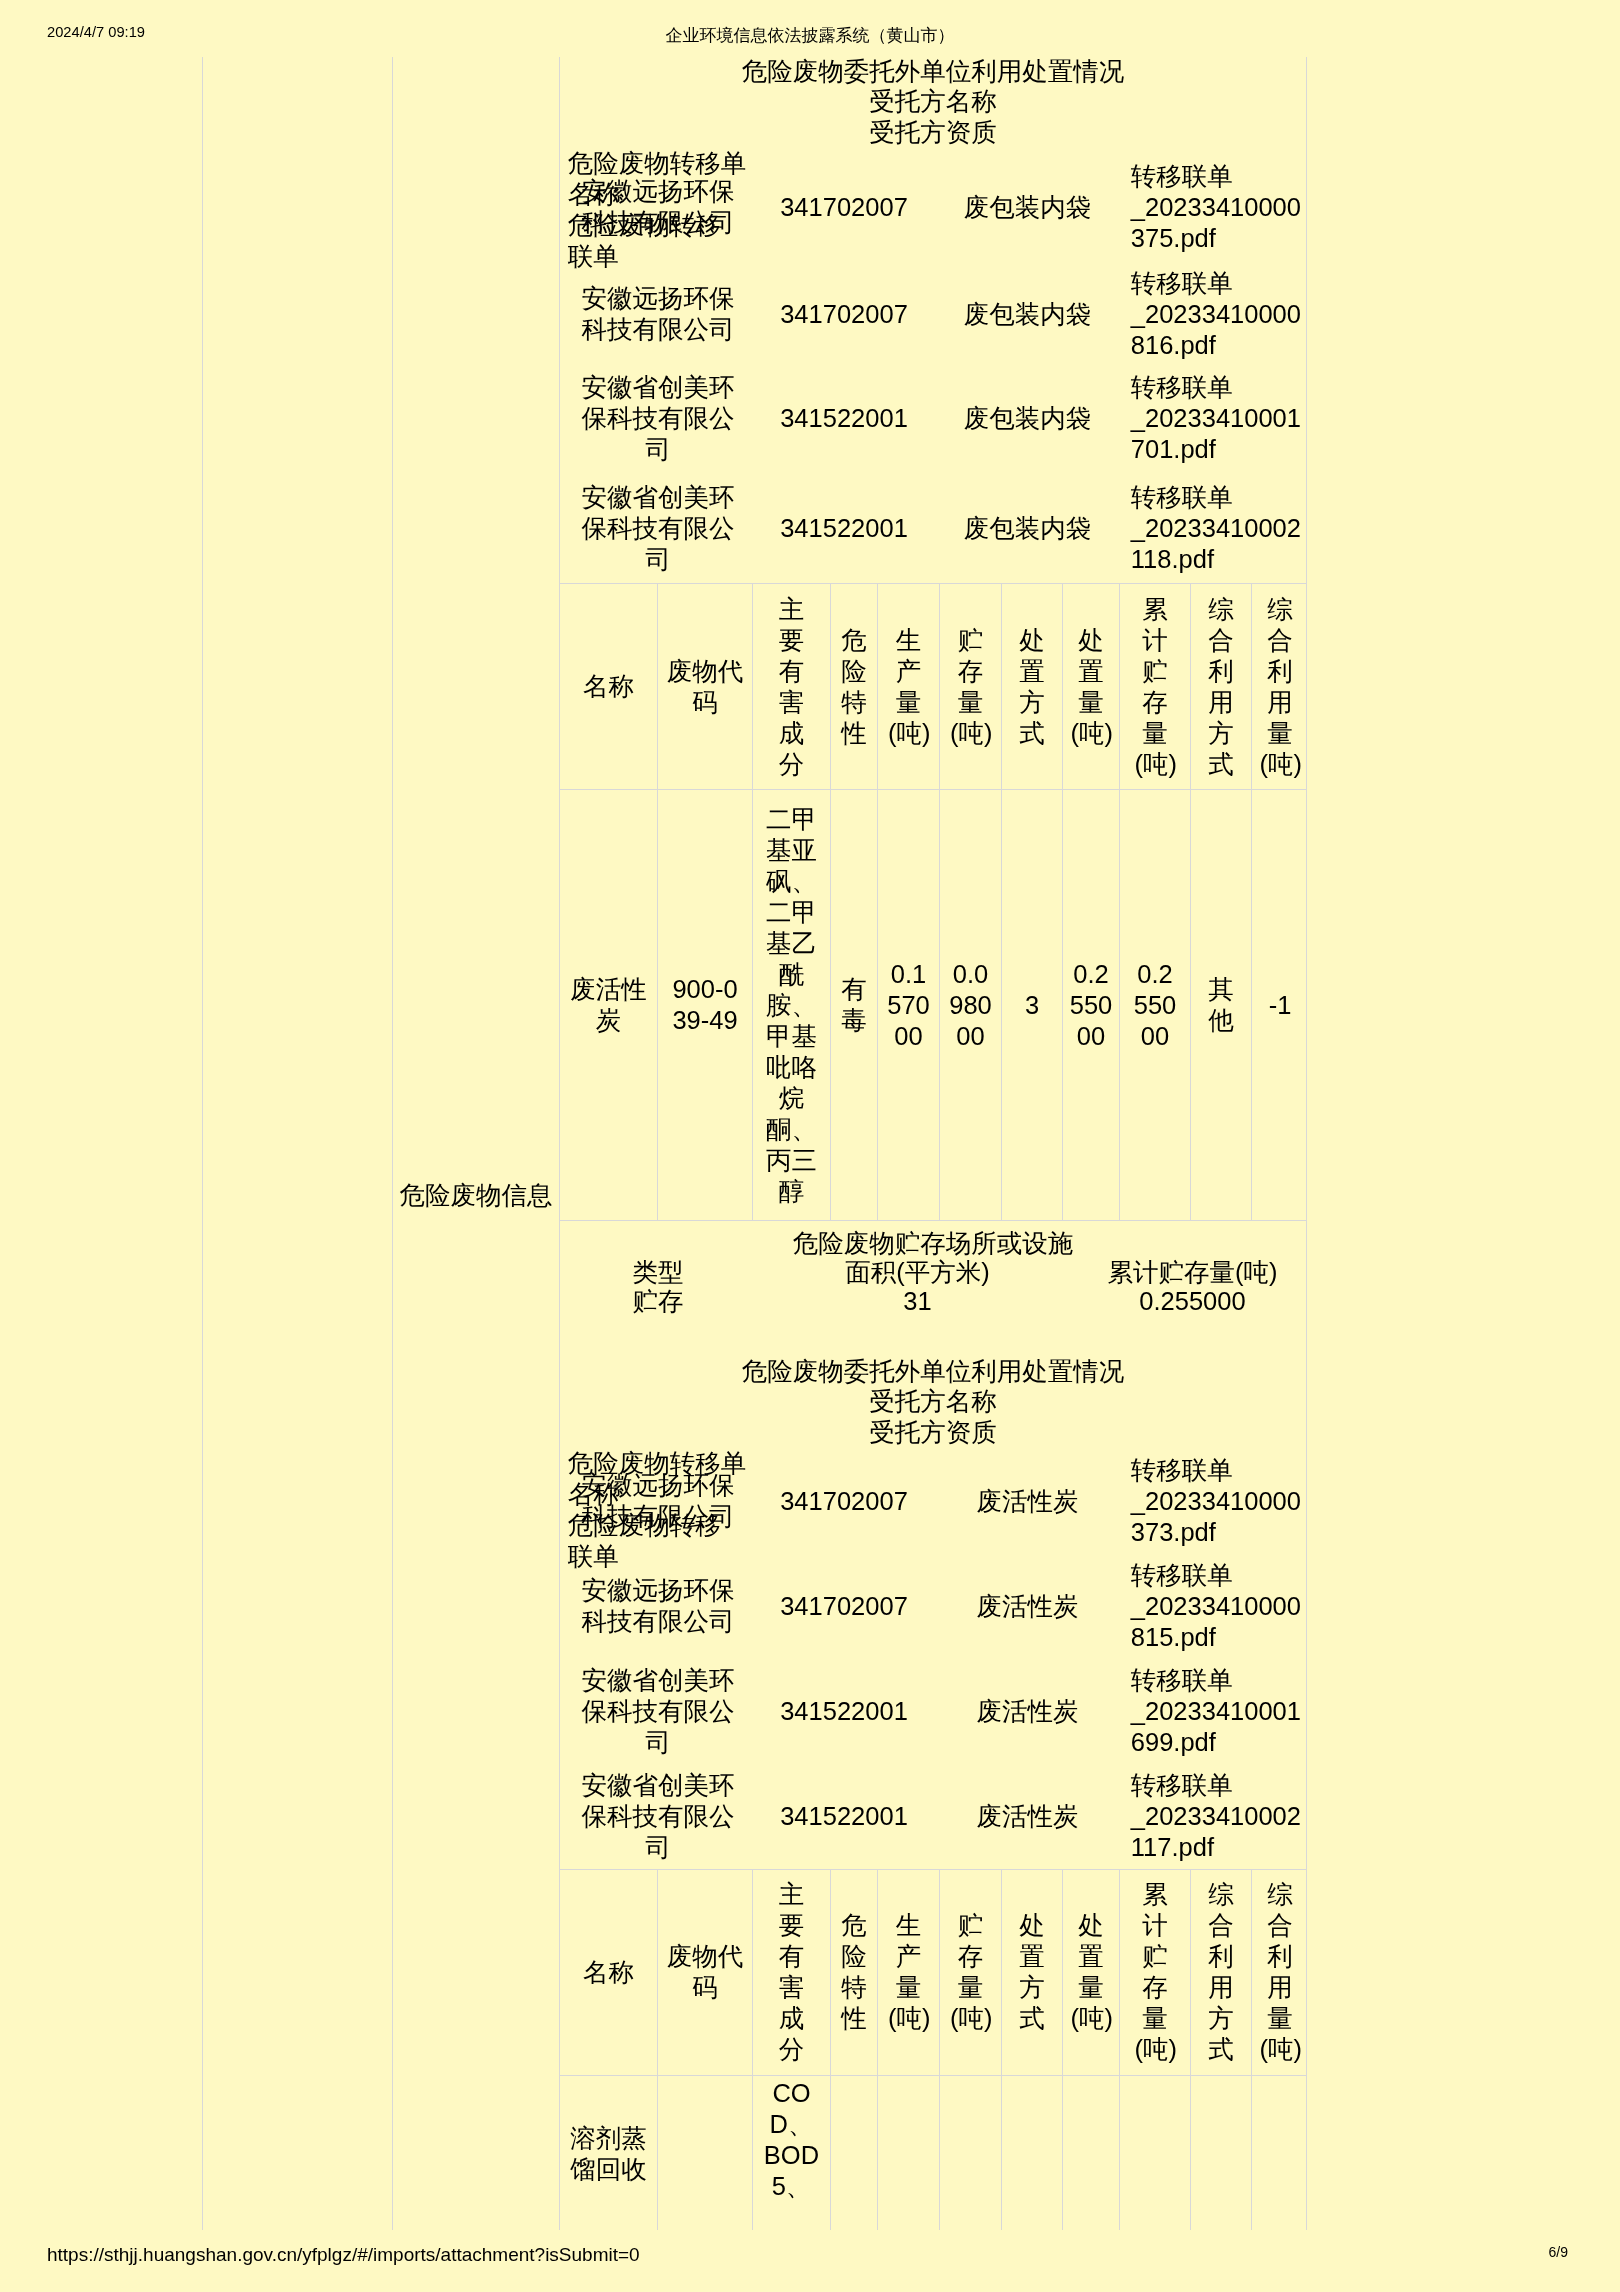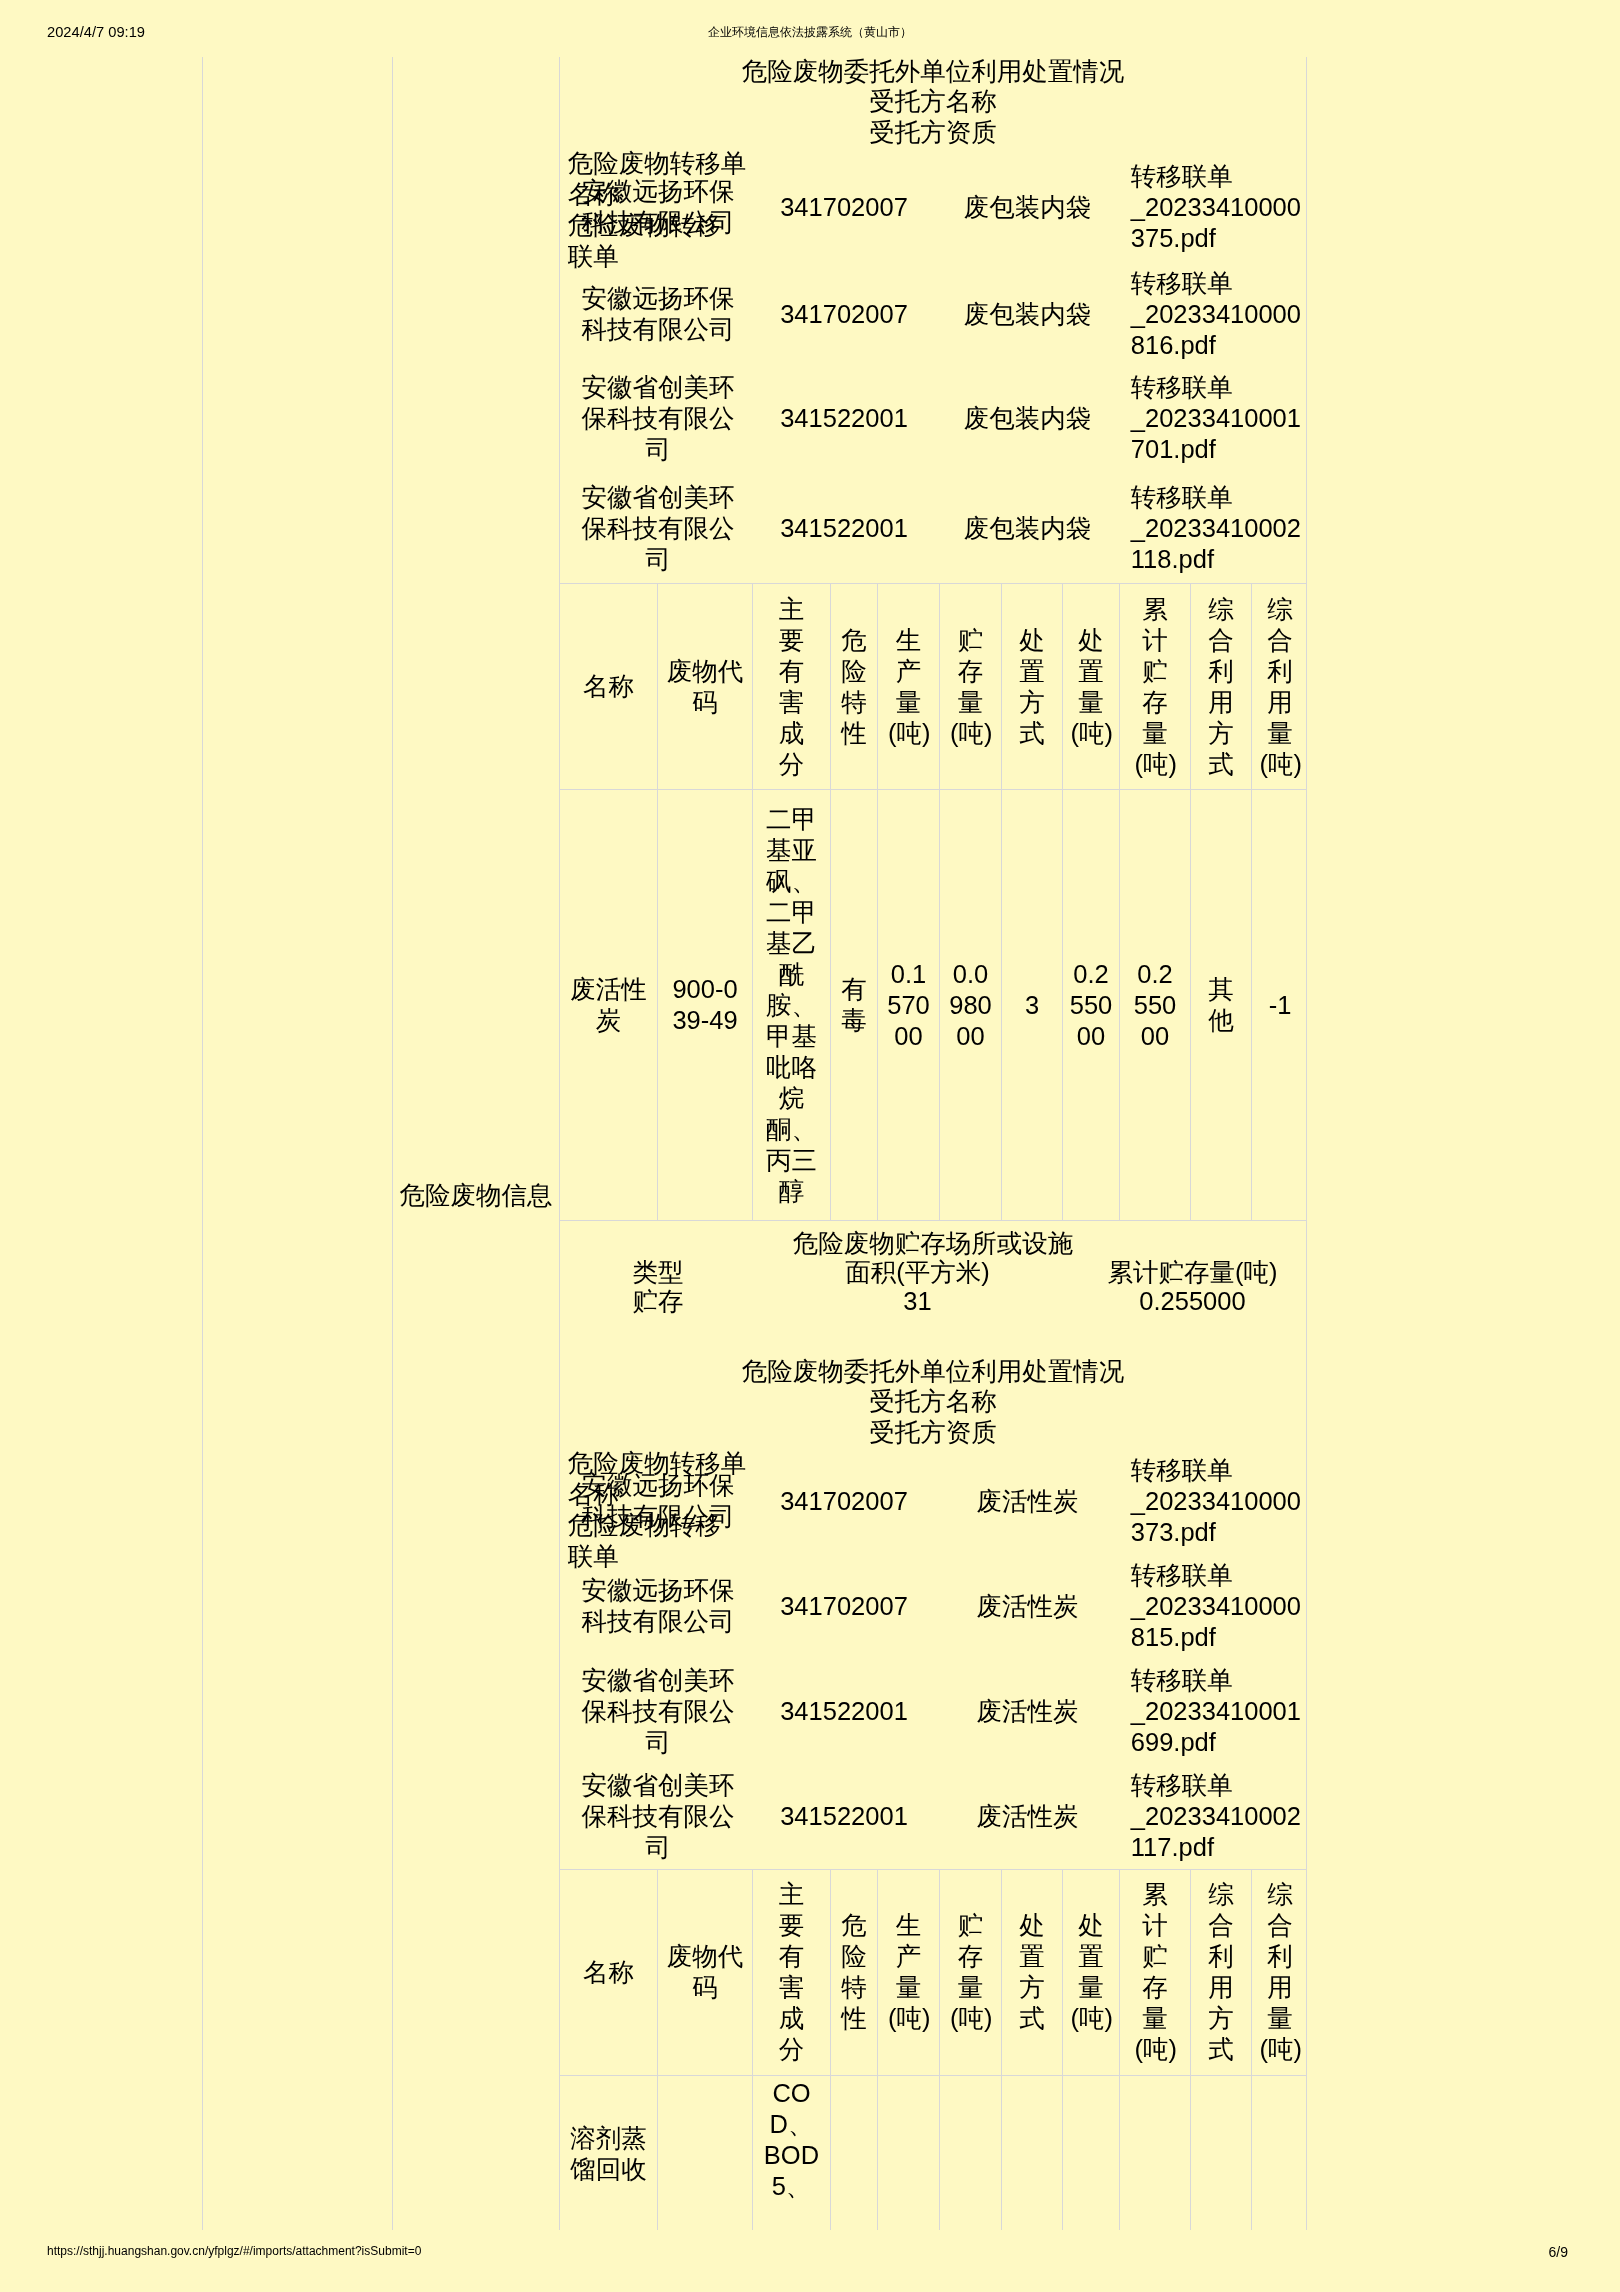--- a/index.html
+++ b/index.html
@@ -5,22 +5,22 @@
   :root { --line:#d8d8d8; --ink:#000; }
   * { box-sizing:border-box; }
   html,body { margin:0; padding:0; background:#fff; }
   .sheet {
     position:relative; width:1620px; height:2293px; background:#fef9c3;
     font-family:"Liberation Sans","DejaVu Sans",sans-serif; color:var(--ink);
     overflow:hidden;
   }
   
   .hdr-date { position:absolute; left:47px; top:23.5px; font-size:14.7px; }
-  .hdr-title { position:absolute; left:0; right:0; top:23.5px; text-align:center; font-size:12px; }
-  .ftr-url { position:absolute; left:47px; top:2244px; font-size:12px; }
+  .hdr-title { position:absolute; left:0; right:0; top:23.5px; text-align:center; font-size:17px; }
+  .ftr-url { position:absolute; left:47px; top:2244px; font-size:19px; }
   .ftr-page { position:absolute; right:52px; top:2244px; font-size:14px; }
 
   
   .doc {
     position:absolute; left:202px; top:57px; width:1105px; height:2173px;
     display:flex; font-size:25.5px; line-height:31px; overflow:hidden;
     border-left:1px solid var(--line);
   }
   .oc0 { width:190px; border-right:1px solid var(--line); }
   .oc1 { width:167px; border-right:1px solid var(--line); position:relative; }

